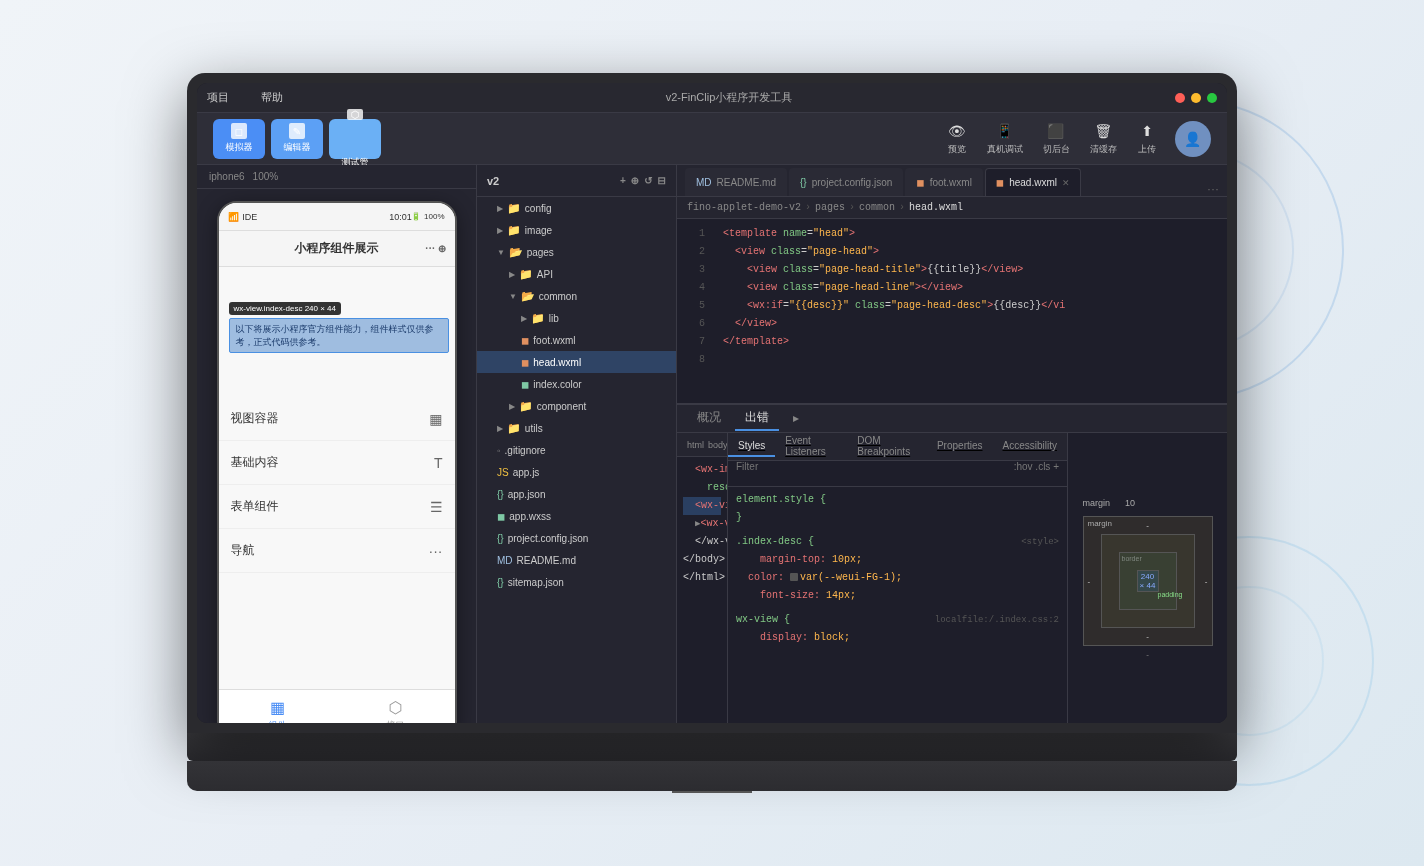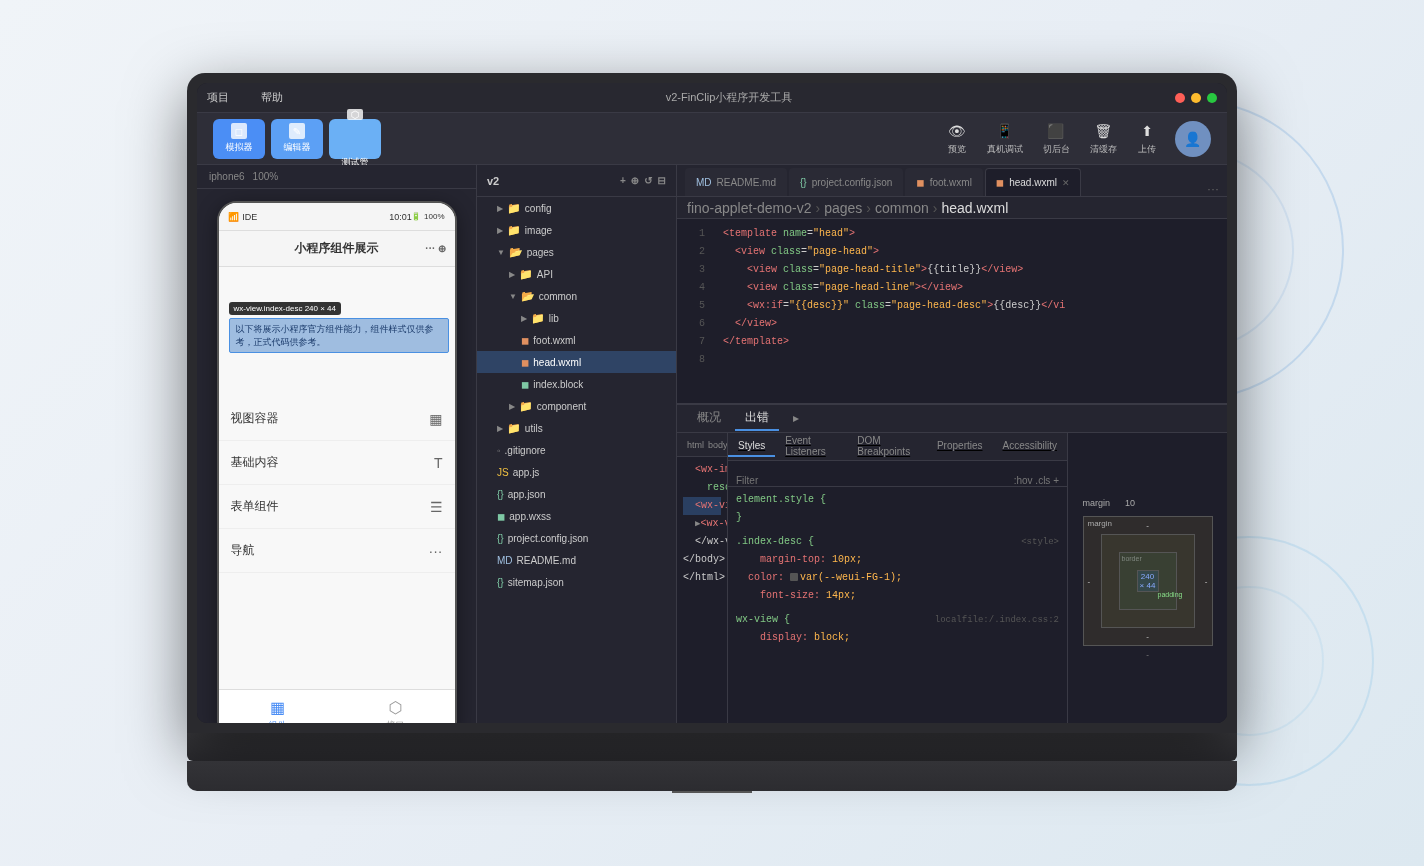--- a/index.html
+++ b/index.html
@@ -395,26 +395,27 @@
       color: #ddd;
       border-color: #3a3a45;
     }
     .editor-tab .close-btn { font-size: 9px; color: #666; }
     .tab-more { margin-left: auto; font-size: 12px; color: #666; cursor: pointer; }
 
     .editor-breadcrumb {
       height: 22px;
       background: #252530;
       padding: 0 10px;
-      font-size: 14px;
+      font-size: 10px;
       color: #888;
       display: flex;
       align-items: center;
       gap: 4px;
       border-bottom: 1px solid #3a3a45;
+      font-family: Liberation Mono, monospace;
     }
     .breadcrumb-sep { color: #555; }
     .breadcrumb-active { color: #ddd; }
 
     .code-area {
       flex: 1;
       overflow: hidden;
       display: flex;
       flex-direction: column;
     }
@@ -548,21 +549,21 @@
     }
     .styles-tab.active {
       color: #ddd;
       border-bottom-color: #4a90e2;
     }
     .styles-filter {
       height: 26px;
       background: #1e1e2a;
       padding: 0 8px;
       display: flex;
-      align-items: flex-end;
+      align-items: flex-start;
       gap: 4px;
       border-bottom: 1px solid #3a3a45;
       font-size: 10px;
       color: #777;
     }
     .filter-input {
       flex: 1;
       background: transparent;
       border: none;
       outline: none;
@@ -814,21 +815,21 @@
           <div class="tree-item indent-3">
             <span class="tree-file-icon file-wxml">◼</span>
             <span>foot.wxml</span>
           </div>
           <div class="tree-item indent-3 active">
             <span class="tree-file-icon file-wxml">◼</span>
             <span>head.wxml</span>
           </div>
           <div class="tree-item indent-3">
             <span class="tree-file-icon file-wxss">◼</span>
-            <span>index.block</span>
+            <span>index.color</span>
           </div>
           <div class="tree-item indent-2">
             <span class="tree-arrow">▶</span>
             <span class="tree-folder-icon">📁</span>
             <span>component</span>
           </div>
           <div class="tree-item indent-1">
             <span class="tree-arrow">▶</span>
             <span class="tree-folder-icon">📁</span>
             <span>utils</span>

